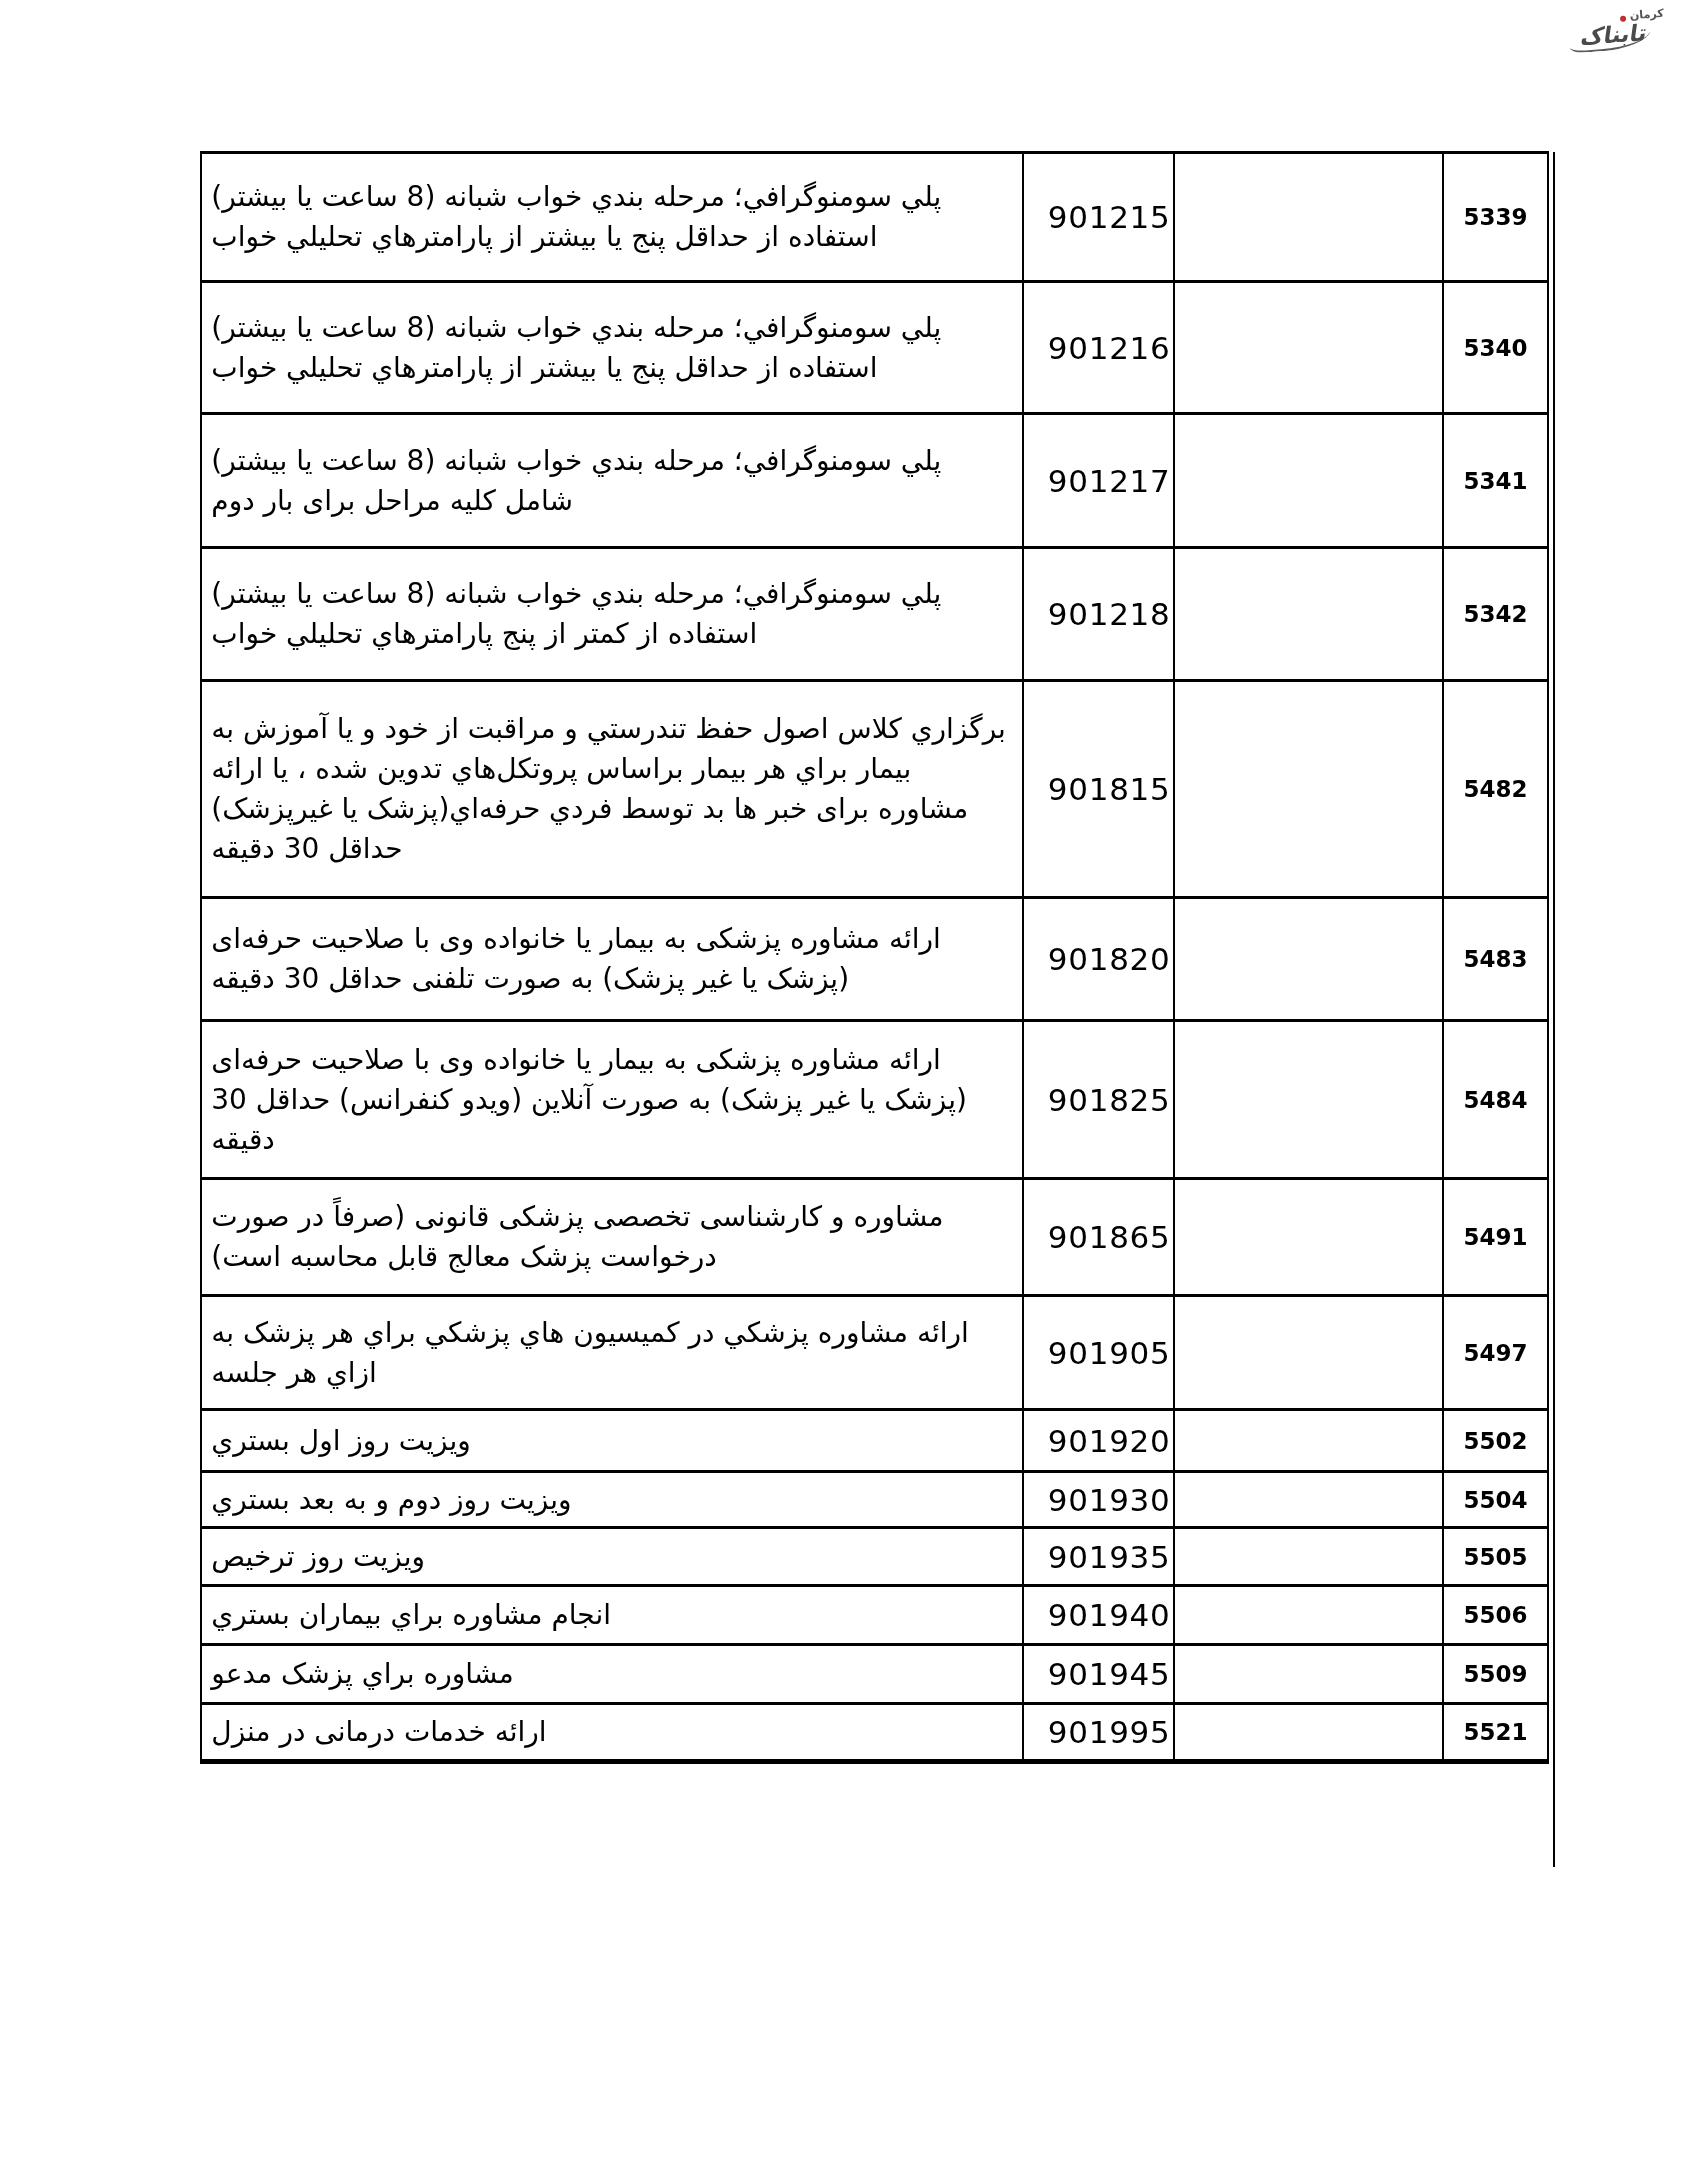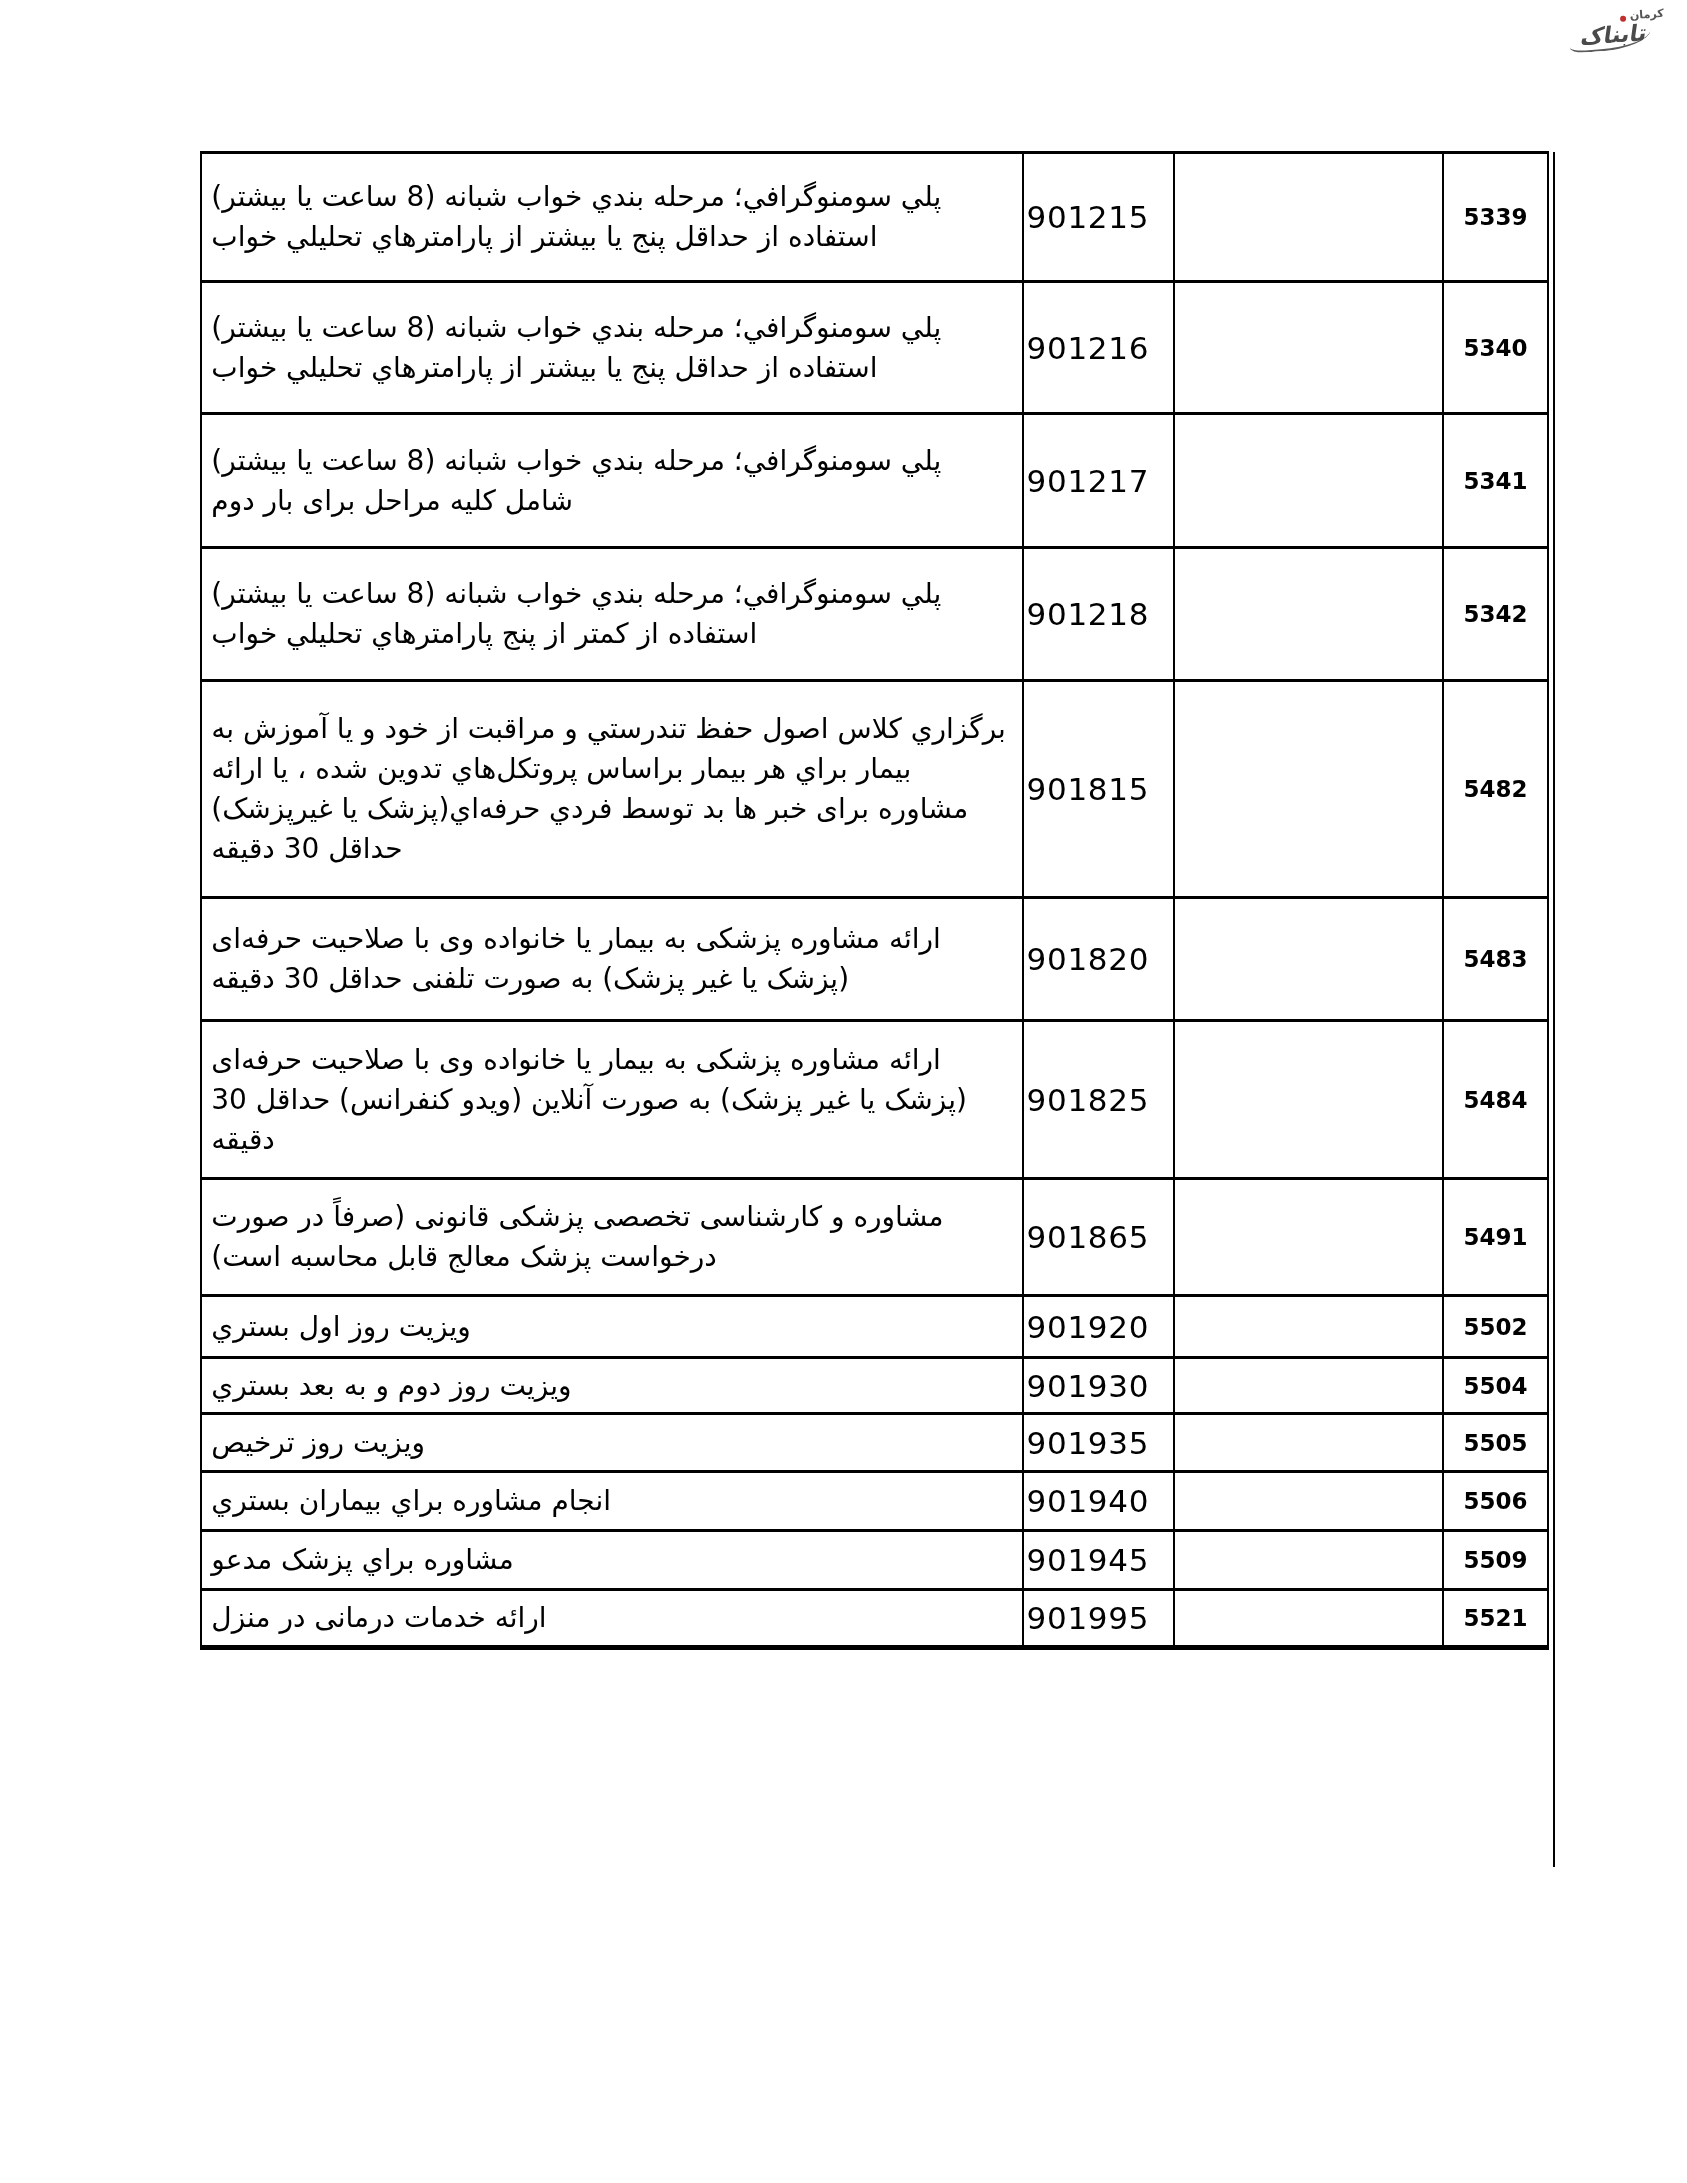--- a/index.html
+++ b/index.html
@@ -62,21 +62,21 @@
     border-bottom:5.3px solid #000;
   }
   td.desc{
     direction:rtl;
     text-align:left;
     font-size:28px;
     line-height:40px;
     padding:5.3px 12px 5.3px 9.3px;
   }
   td.code{
-    text-align:left;
+    text-align:right;
     font-size:31px;
     letter-spacing:0.7px;
     padding:0 2.6px;
   }
   td.blank{ }
   td.ref{
     text-align:center;
     font-size:23px;
     font-weight:bold;
     padding:0 2.6px;
@@ -149,20 +149,26 @@
         <td class="code">901825</td>
         <td class="blank"></td>
         <td class="ref">5484</td>
       </tr>
       <tr style="height:117px">
         <td class="desc">مشاوره و کارشناسی تخصصی پزشکی قانونی (صرفاً در صورت درخواست پزشک معالج قابل محاسبه است)</td>
         <td class="code">901865</td>
         <td class="blank"></td>
         <td class="ref">5491</td>
       </tr>
+      <tr style="height:114px">
+        <td class="desc">ارائه مشاوره پزشكي در كميسيون هاي پزشكي براي هر پزشک به ازاي هر جلسه</td>
+        <td class="code">901905</td>
+        <td class="blank"></td>
+        <td class="ref">5497</td>
+      </tr>
       <tr style="height:62px">
         <td class="desc">ويزيت روز اول بستري</td>
         <td class="code">901920</td>
         <td class="blank"></td>
         <td class="ref">5502</td>
       </tr>
       <tr style="height:56px">
         <td class="desc">ويزيت روز دوم و به بعد بستري</td>
         <td class="code">901930</td>
         <td class="blank"></td>

